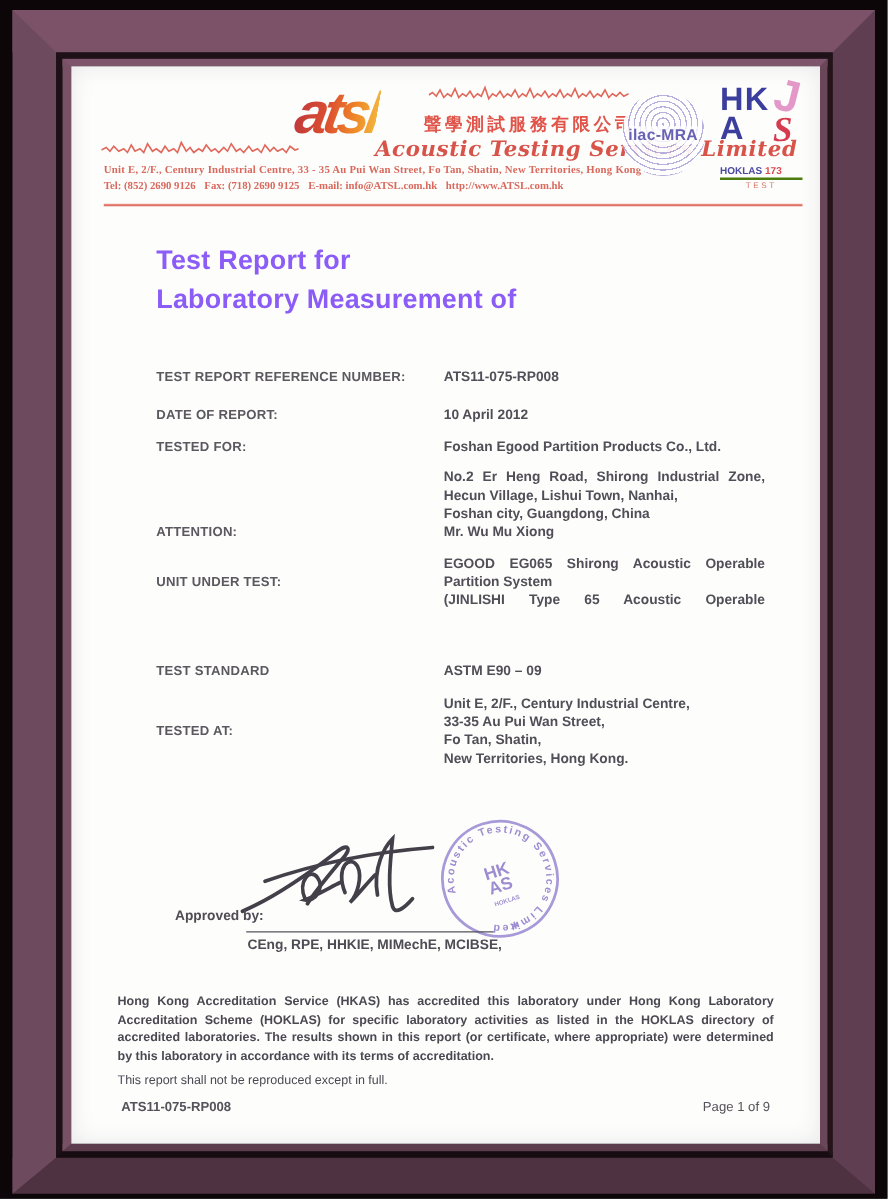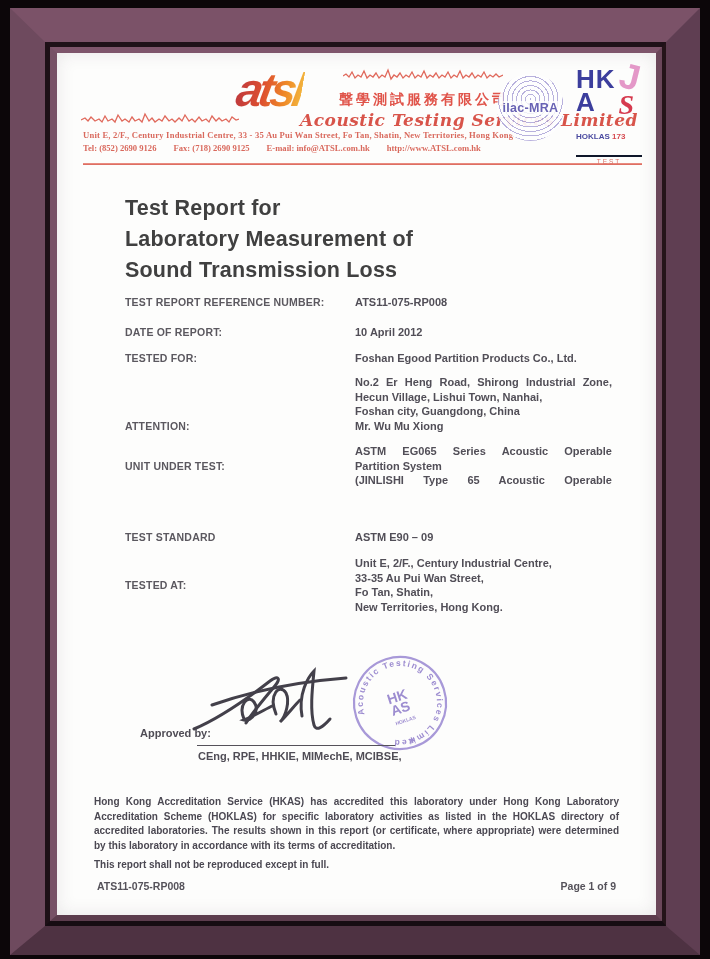--- a/index.html
+++ b/index.html
@@ -38,48 +38,48 @@
                  -webkit-background-clip:text; background-clip:text; color:transparent; }
   }
   .company-zh { position:absolute; left:282px; top:38px; font-size:14px; font-weight:bold;
                 letter-spacing:3px; color:#e0544a; font-family:"DejaVu Sans",sans-serif; }
   .company-en { position:absolute; left:243px; top:57px; font-size:17px; font-weight:bold;
                 font-style:italic; color:#d8544a; font-family:"DejaVu Serif",serif;
                 letter-spacing:.5px; }
   .addr1 { position:absolute; left:26px; top:77px; width:448px; font-size:8.6px; font-weight:bold;
            color:#d9695d; font-family:"Liberation Serif",serif; letter-spacing:.2px; }
   .addr2 { position:absolute; left:26px; top:90px; width:470px; font-size:8.6px; font-weight:bold;
-           color:#d9695d; font-family:"Liberation Serif",serif; display:flex; gap:17px; }
+           color:#d9695d; font-family:"Liberation Serif",serif; display:flex; gap:7px; }
   .red-rule { position:absolute; left:26px; right:14px; top:110px; height:2px;
               background:linear-gradient(#ed998d,#d96055); }
 
   
   .ilac { position:absolute; left:440px; top:21px; width:67px; height:67px; border-radius:50%;
           background:repeating-radial-gradient(circle at 50% 38%, #b3abdb 0 1px, #ffffff 1px 4.5px);
           display:flex; align-items:center; justify-content:center; opacity:.92; }
   .ilac-label { font-size:12.5px; font-weight:bold; color:#5c55ae;
                 background:rgba(255,255,255,.78); padding:0 1px; letter-spacing:.3px; }
 
   
   .hkas { position:absolute; left:519px; top:15px; width:66px; text-align:left; }
   .hkas-letters { position:relative; width:66px; height:54px; line-height:23px; }
   .hkas-hk, .hkas-a { display:block; font-size:26px; font-weight:900; color:#3c3e9d;
                       letter-spacing:1px; font-family:"Liberation Sans",sans-serif; }
   .hkas-j { position:absolute; right:2px; top:-3px; font-size:36px; font-weight:bold;
             color:#e087c0; transform:rotate(14deg); opacity:.85; }
   .hkas-s { position:absolute; right:8px; bottom:6px; font-size:28px; font-weight:bold;
             font-style:italic; color:#d63a4e; font-family:"Liberation Serif",serif; }
   .hoklas-line { margin-top:10px; font-size:8px; font-weight:bold; color:#4a4aa0;
-                 border-bottom:2px solid #0f172a; padding-bottom:14px; white-space:nowrap; }
+                 border-bottom:2px solid #4d7c0f; padding-bottom:1px; white-space:nowrap; }
   .hoklas-num { color:#d64a50; }
   .hkas-test { font-size:6.5px; color:#d9746a; letter-spacing:2px; text-align:center; margin-top:1px; }
 
   
   .title { position:absolute; left:68px; top:140px; font-size:21.5px; font-weight:bold;
-           color:#404040; line-height:31px; letter-spacing:.2px; }
+           color:#8b5cf6; line-height:31px; letter-spacing:.2px; }
 
   
   .fields { position:absolute; left:68px; right:44px; top:240px; height:340px; }
   .frow { position:absolute; left:0; right:0; display:flex;align-items:center; }
   .flabel { width:230px; flex:0 0 230px; font-size:10.5px; font-weight:bold; color:#5b585f;
             letter-spacing:.2px; }
   .fvalue { flex:1; font-size:11px; font-weight:bold; color:#514e57; line-height:14.5px; }
   .spread { text-align:justify; text-align-last:justify; }
 
   
@@ -92,25 +92,25 @@
                     color:#4f4c55;margin-left:12px; }
   .sig-line { position:absolute; left:140px; top:92px; width:198px; height:0;
               border-top:1.5px solid #55525a; }
   .signer-block { position:absolute; left:141px; top:96px; font-size:11px; font-weight:bold;
                   color:#4f4c55; line-height:15px; }
 
   
   .accr-para { position:absolute; left:37px; top:742px; width:525px; font-size:10px;
                color:#4b4852; line-height:14.6px; text-align:justify; font-weight:600; }
   .repro-note { position:absolute; left:37px; top:806px; font-size:10px; color:#4b4852;
-                font-weight:700; }
+                font-weight:400; }
   .doc-number { position:absolute; left:40px; top:827px; font-size:10.5px; color:#55525a;
                 font-weight:600; }
   .page-label { position:absolute; right:40px; top:827px; font-size:10.5px; color:#55525a;
-                font-weight:700; }
+                font-weight:400; }
 </style>
 </head>
 <body>
 
 <div class="layer f-outer"></div>
 <div class="layer f-plum"></div>
 <div class="layer f-groove"></div>
 <div class="layer f-lip"></div>
 
 <div class="paper">
@@ -149,21 +149,20 @@
     <div class="hoklas-line">
       <span>HOKLAS</span>
       <span class="hoklas-num">173</span>
     </div>
     <div class="hkas-test">TEST</div>
   </div>
 
   <div class="title">
     <div>Test Report for</div>
     <div>Laboratory Measurement of</div>
-    <div>Sound Transmission Loss</div>
   </div>
 
   <div class="fields">
     <div class="frow" style="top:2px">
       <div class="flabel">TEST REPORT REFERENCE NUMBER:</div>
       <div class="fvalue">
         <div>ATS11-075-RP008</div>
       </div>
     </div>
     <div class="frow" style="top:32px">
@@ -188,21 +187,21 @@
     </div>
     <div class="frow" style="top:126px">
       <div class="flabel">ATTENTION:</div>
       <div class="fvalue">
         <div>Mr. Wu Mu Xiong</div>
       </div>
     </div>
     <div class="frow" style="top:151px">
       <div class="flabel">UNIT UNDER TEST:</div>
       <div class="fvalue">
-        <div class="spread">ASTM EG065 Series Acoustic Operable</div>
+        <div class="spread">EGOOD EG065 Shirong Acoustic Operable</div>
         <div>Partition System</div>
         <div class="spread">(JINLISHI Type 65 Acoustic Operable</div>
       </div>
     </div>
     <div class="frow" style="top:237px">
       <div class="flabel">TEST STANDARD</div>
       <div class="fvalue">
         <div>ASTM E90 – 09</div>
       </div>
     </div>

